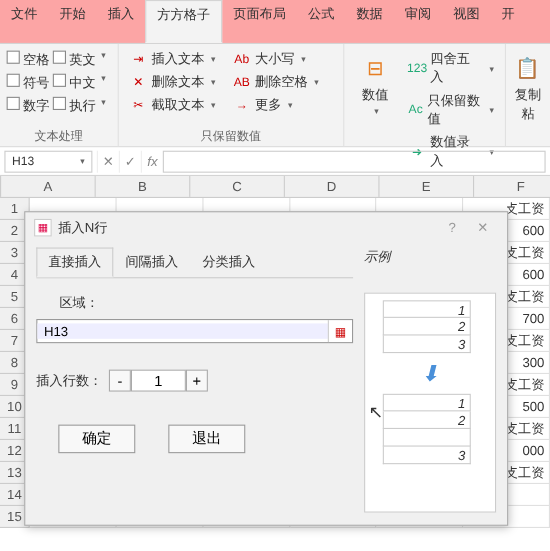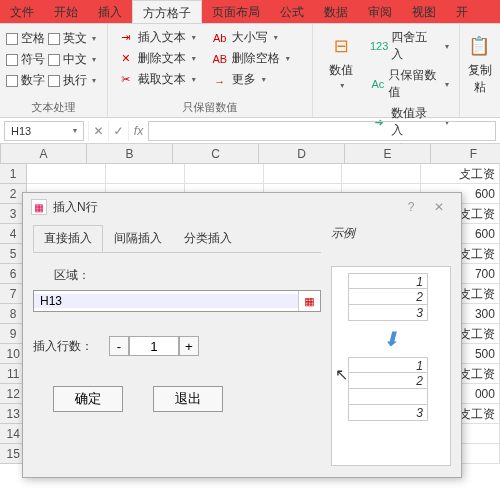--- a/index.html
+++ b/index.html
@@ -1,25 +1,25 @@
 <!DOCTYPE html>
 <html><head>
 <meta charset="utf-8">
 <style>
 * { box-sizing: border-box; margin: 0; padding: 0; font-family: "Microsoft YaHei", SimSun, sans-serif; }
 body { background: #fff; width: 500px; height: 501px; overflow: hidden; font-size: 12px; color: #333; position: relative; }
 
-.ribbon-tabs { display: flex; height: 24px; background: #ef4444; border-bottom: 1px solid #d4d4d4; }
+.ribbon-tabs { display: flex; height: 40px; background: #fca5a5; border-bottom: 1px solid #d4d4d4; }
 .ribbon-tab { padding: 4px 10px; cursor: pointer; font-size: 12px; }
 .ribbon-tab.active { background: #f3f3f3; border: 1px solid #d4d4d4; border-bottom: 1px solid #f3f3f3; }
 
 .ribbon-body { display: flex; background: #f3f3f3; border-bottom: 1px solid #d4d4d4; height: 94px; }
 .ribbon-group { border-right: 1px solid #e0e0e0; padding: 4px 6px 2px 6px; display: flex; flex-direction: column; justify-content: space-between; }
 .group-label { text-align: center; font-size: 11px; color: #666; padding-top: 2px; }
-.chk-row { display: flex; align-items: center; gap: 3px; padding: 2px 0; }
+.chk-row { display: flex; gap: 3px; padding: 2px 0; }
 .chk { width: 12px; height: 12px; border: 1px solid #888; background: #fff; }
 .btn-stack { display: flex; flex-direction: column; gap: 2px; }
 .btn-item { display: flex; align-items: center; gap: 4px; padding: 1px 4px; }
 .btn-item .ic { width: 16px; height: 16px; display: flex; align-items: center; justify-content: center; font-size: 11px; }
 .dd { font-size: 8px; color: #666; margin-left: 2px; }
 .big-btn { display: flex; flex-direction: column; align-items: center; justify-content: center; padding: 4px 8px; gap: 2px; }
 .big-ic { width: 28px; height: 28px; display: flex; align-items: center; justify-content: center; font-size: 18px; }
 
 .namebox-row { display: flex; align-items: center; height: 26px; border-bottom: 1px solid #d4d4d4; background: #fff; }
 .namebox { width: 80px; height: 20px; border: 1px solid #ccc; margin: 0 4px; padding: 2px 6px; font-size: 11px; display: flex; align-items: center; justify-content: space-between; }
@@ -45,21 +45,21 @@
 
 .tabs { display: flex; border-bottom: 1px solid #ccc; }
 .tab { padding: 4px 10px; border: 1px solid transparent; cursor: pointer; }
 .tab.active { background: #f0f0f0; border: 1px solid #ccc; border-bottom: 1px solid #f0f0f0; }
 
 .field-label { margin: 14px 0 6px 0; padding-left: 21px; }
 .range-input { display: flex; align-items: center; border: 1px solid #999; background: #fff; height: 22px; }
 .range-input input { flex: 1; border: none; outline: none; padding: 0 6px; font-size: 12px; background: #eef; }
 .range-btn { width: 22px; height: 20px; border-left: 1px solid #ccc; display: flex; align-items: center; justify-content: center; font-size: 11px; color: #c00; }
 
-.spin-row { display: flex; align-items: center; margin-top: 24px; gap: 16px; }
+.spin-row { display: flex; align-items: center; margin-top: 24px; gap: 6px; }
 .spin { display: flex; align-items: center; }
 .spin button { width: 20px; height: 20px; border: 1px solid #aaa; background: #f8f8f8; cursor: pointer; }
 .spin input { width: 50px; height: 20px; border: 1px solid #aaa; text-align: center; }
 
 .dlg-buttons { display: flex; gap: 30px; margin-top: 30px; justify-content: flex-start; padding-left: 20px; }
 .dlg-buttons button { width: 70px; height: 26px; border: 1px solid #999; background: #f8f8f8; cursor: pointer; }
 
 .preview { border: 1px solid #ccc; background: #fff; margin-top: 24px; padding: 6px; height: 200px; position: relative; }
 .pv-table { width: 80px; margin-left: 10px; }
 .pv-row { border: 1px solid #ccc; border-top: none; height: 16px; text-align: right; padding-right: 4px; line-height: 16px; }

